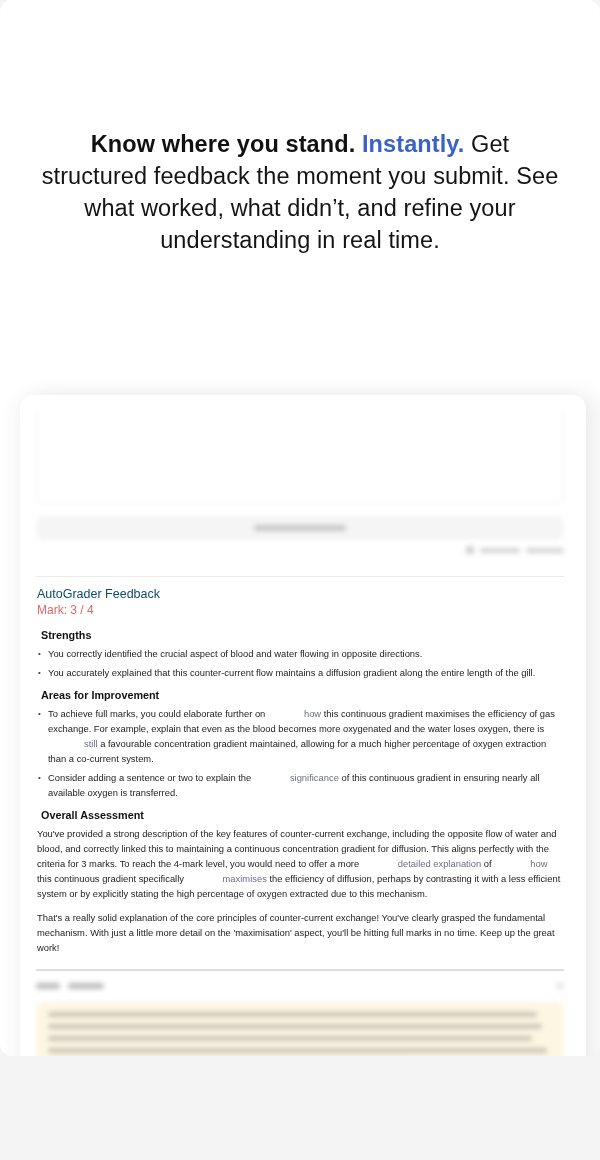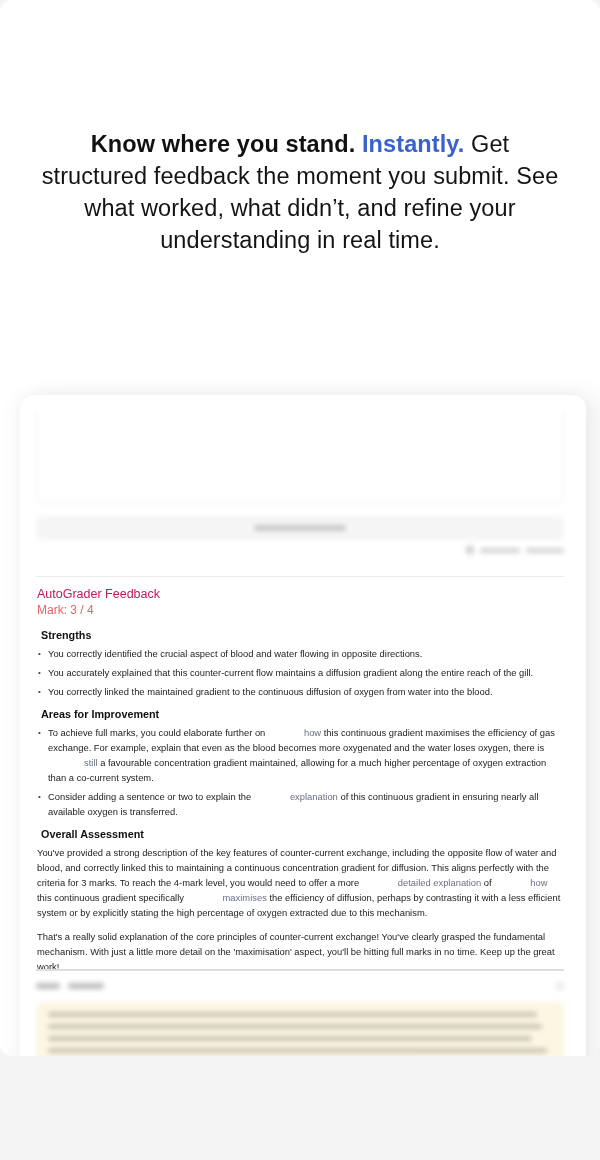--- a/index.html
+++ b/index.html
@@ -37,21 +37,21 @@
     background: #f5f5f5; border-radius: 6px;
     display: flex; align-items: center; justify-content: center;
   }
   .submit-btn .bar { width: 92px; height: 6px; background: #c8c8c8; border-radius: 3px; }
   .meta-row { position: absolute; right: 36px; top: 546px; display: flex; gap: 6px; align-items: center; }
   .meta-row .dot { width: 8px; height: 8px; background: #cfcfcf; border-radius: 2px; }
   .meta-row .bar { height: 5px; background: #d4d4d4; border-radius: 3px; }
   .divider { position: absolute; left: 36px; width: 528px; height: 1px; background: #ececec; }
 
   .feedback { position: absolute; left: 37px; top: 586px; width: 524px; font-size: 9.4px; line-height: 15px; color: #1c1c1c; }
-  .fb-title { font-size: 12.5px; line-height: 16px; color: #be185d; margin: 0; }
+  .fb-title { font-size: 12.5px; line-height: 16px; color: #0c4a6e; margin: 0; }
   .fb-mark { font-size: 12px; color: #e06666; margin: 1px 0 10px 0; }
   .fb-heading { font-size: 10.8px; font-weight: 700; color: #111; margin: 0 0 4px 4px; line-height: 14px; }
   ul.fb-list { list-style: none; margin: 0 2px 8px 0; padding: 0; }
   ul.fb-list li { position: relative; padding-left: 11px; margin-bottom: 4px; }
   ul.fb-list li::before { content: "•"; position: absolute; left: 1px; top: 0; color: #444; font-size: 8px; }
   .hl { color: #6b6f86; padding-left: 36px; }
   .fb-para { margin: 0 0 9px 0; }
 
   .sep { position: absolute; left: 36px; top: 969px; width: 528px; height: 2px; background: #dedede; }
   .section-hdr { position: absolute; left: 36px; top: 980px; width: 528px; height: 12px; display: flex; align-items: center; gap: 8px; }
@@ -93,28 +93,27 @@
 
   <div class="divider" style="top:576px"></div>
 
   <div class="feedback">
     <p class="fb-title">AutoGrader Feedback</p>
     <p class="fb-mark">Mark: 3 / 4</p>
 
     <p class="fb-heading">Strengths</p>
     <ul class="fb-list">
       <li>You correctly identified the crucial aspect of blood and water flowing in opposite directions.</li>
-      <li>You accurately explained that this counter-current flow maintains a diffusion gradient along the entire reach of the gill.</li>
-      <li>You correctly linked the maintained gradient to the continuous diffusion of oxygen from water into the blood.</li>
+      <li>You accurately explained that this counter-current flow maintains a diffusion gradient along the entire length of the gill.</li>
     </ul>
 
     <p class="fb-heading">Areas for Improvement</p>
     <ul class="fb-list">
       <li><span>To achieve full marks, you could elaborate further on </span><span class="hl">how</span><span> this continuous gradient maximises the efficiency of gas exchange. For example, explain that even as the blood becomes more oxygenated and the water loses oxygen, there is </span><span class="hl">still</span><span> a favourable concentration gradient maintained, allowing for a much higher percentage of oxygen extraction than a co-current system.</span></li>
-      <li><span>Consider adding a sentence or two to explain the </span><span class="hl">explanation</span><span> of this continuous gradient in ensuring nearly all available oxygen is transferred.</span></li>
+      <li><span>Consider adding a sentence or two to explain the </span><span class="hl">significance</span><span> of this continuous gradient in ensuring nearly all available oxygen is transferred.</span></li>
     </ul>
 
     <p class="fb-heading">Overall Assessment</p>
     <p class="fb-para"><span>You've provided a strong description of the key features of counter-current exchange, including the opposite flow of water and blood, and correctly linked this to maintaining a continuous concentration gradient for diffusion. This aligns perfectly with the criteria for 3 marks. To reach the 4-mark level, you would need to offer a more </span><span class="hl">detailed explanation</span><span> of </span><span class="hl">how</span><span> this continuous gradient specifically </span><span class="hl">maximises</span><span> the efficiency of diffusion, perhaps by contrasting it with a less efficient system or by explicitly stating the high percentage of oxygen extracted due to this mechanism.</span></p>
     <p class="fb-para">That's a really solid explanation of the core principles of counter-current exchange! You've clearly grasped the fundamental mechanism. With just a little more detail on the 'maximisation' aspect, you'll be hitting full marks in no time. Keep up the great work!</p>
   </div>
 
   <div class="sep"></div>
 
   <div class="section-hdr blurred">

